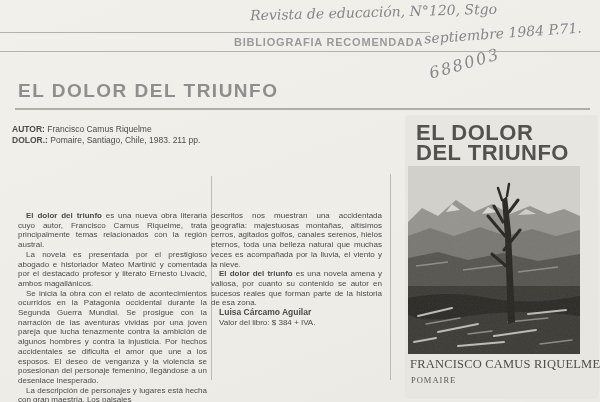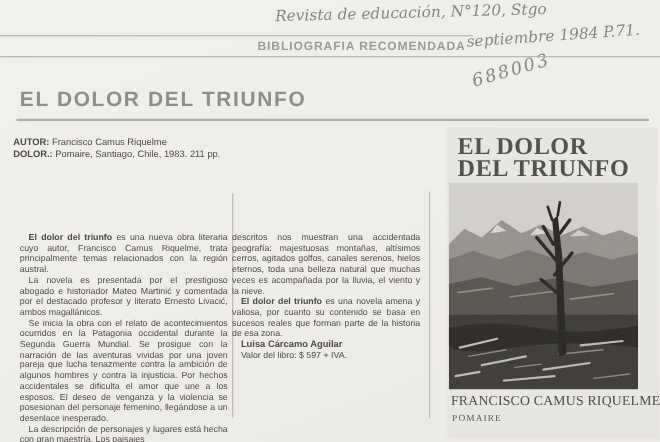--- a/index.html
+++ b/index.html
@@ -33,21 +33,21 @@
   .col2{left:211px;top:179px;width:171px;}
   .lead{font-weight:700;}
   .divider{width:1px;background:#bcbab5;}
   .div1{left:211px;top:176px;height:204px;}
   .div2{left:390px;top:174px;height:206px;}
   .sig-name{margin-top:16px;font-size:8.5px;font-weight:700;text-indent:0;}
   .sig-title{font-style:italic;font-size:8px;line-height:9.5px;text-indent:0;}
   .price{margin-top:9px;text-indent:0;}
   
   .cover{left:406px;top:116px;width:191px;height:281px;background:#e8e6e1;box-shadow:0 0 2px rgba(0,0,0,.08);}
-  .cover-title{position:absolute;left:10px;top:7px;font-family:Liberation Serif, serif;
+  .cover-title{position:absolute;left:10px;top:7px;font-family:Liberation Sans, sans-serif;
     font-size:22px;line-height:20px;font-weight:600;letter-spacing:.5px;color:#53524e;}
   .cover-photo{position:absolute;left:2px;top:50px;width:172px;height:188px;}
   .cover-author{position:absolute;left:4px;top:241px;font-family:"Liberation Serif",serif;
     font-size:12.5px;letter-spacing:.2px;color:#4e4d49;white-space:nowrap;}
   .cover-pub{position:absolute;left:5px;top:259px;font-family:"Liberation Serif",serif;
     font-size:8.5px;letter-spacing:1px;color:#5a5955;}
 </style>
 </head>
 <body>
 
@@ -73,23 +73,23 @@
     <p><span class="lead">El dolor del triunfo</span><span> es una nueva obra literaria cuyo autor, Francisco Camus Riquelme, trata principalmente temas relacionados con la región austral.</span></p>
     <p>La novela es presentada por el prestigioso abogado e historiador Mateo Martinić y comentada por el destacado profesor y literato Ernesto Livacić, ambos magallánicos.</p>
     <p>Se inicia la obra con el relato de acontecimientos ocurridos en la Patagonia occidental durante la Segunda Guerra Mundial. Se prosigue con la narración de las aventuras vividas por una joven pareja que lucha tenazmente contra la ambición de algunos hombres y contra la injusticia. Por hechos accidentales se dificulta el amor que une a los esposos. El deseo de venganza y la violencia se posesionan del personaje femenino, llegándose a un desenlace inesperado.</p>
     <p>La descripción de personajes y lugares está hecha con gran maestría. Los paisajes</p>
   </div>
 
   <div class="abs divider div1"></div>
 
   <div class="abs col col2">
     <p class="noindent">descritos nos muestran una accidentada geografía: majestuosas montañas, altísimos cerros, agitados golfos, canales serenos, hielos eternos, toda una belleza natural que muchas veces es acompañada por la lluvia, el viento y la nieve.</p>
-    <p><span class="lead">El dolor del triunfo</span><span> es una novela amena y valiosa, por cuanto su contenido se basa en sucesos reales que forman parte de la historia de esa zona.</span></p>
+    <p><span class="lead">El dolor del triunfo</span><span> es una novela amena y valiosa, por cuanto su contenido se autor en sucesos reales que forman parte de la historia de esa zona.</span></p>
     <p class="sig-name">Luisa Cárcamo Aguilar</p>
-    <p class="price">Valor del libro: $ 597 + IVA.</p>
+    <p class="price">Valor del libro: $ 384 + IVA.</p>
   </div>
 
   <div class="abs divider div2"></div>
 
   <div class="abs cover">
     <div class="cover-title">
       <div>EL DOLOR</div>
       <div>DEL TRIUNFO</div>
     </div>
 

